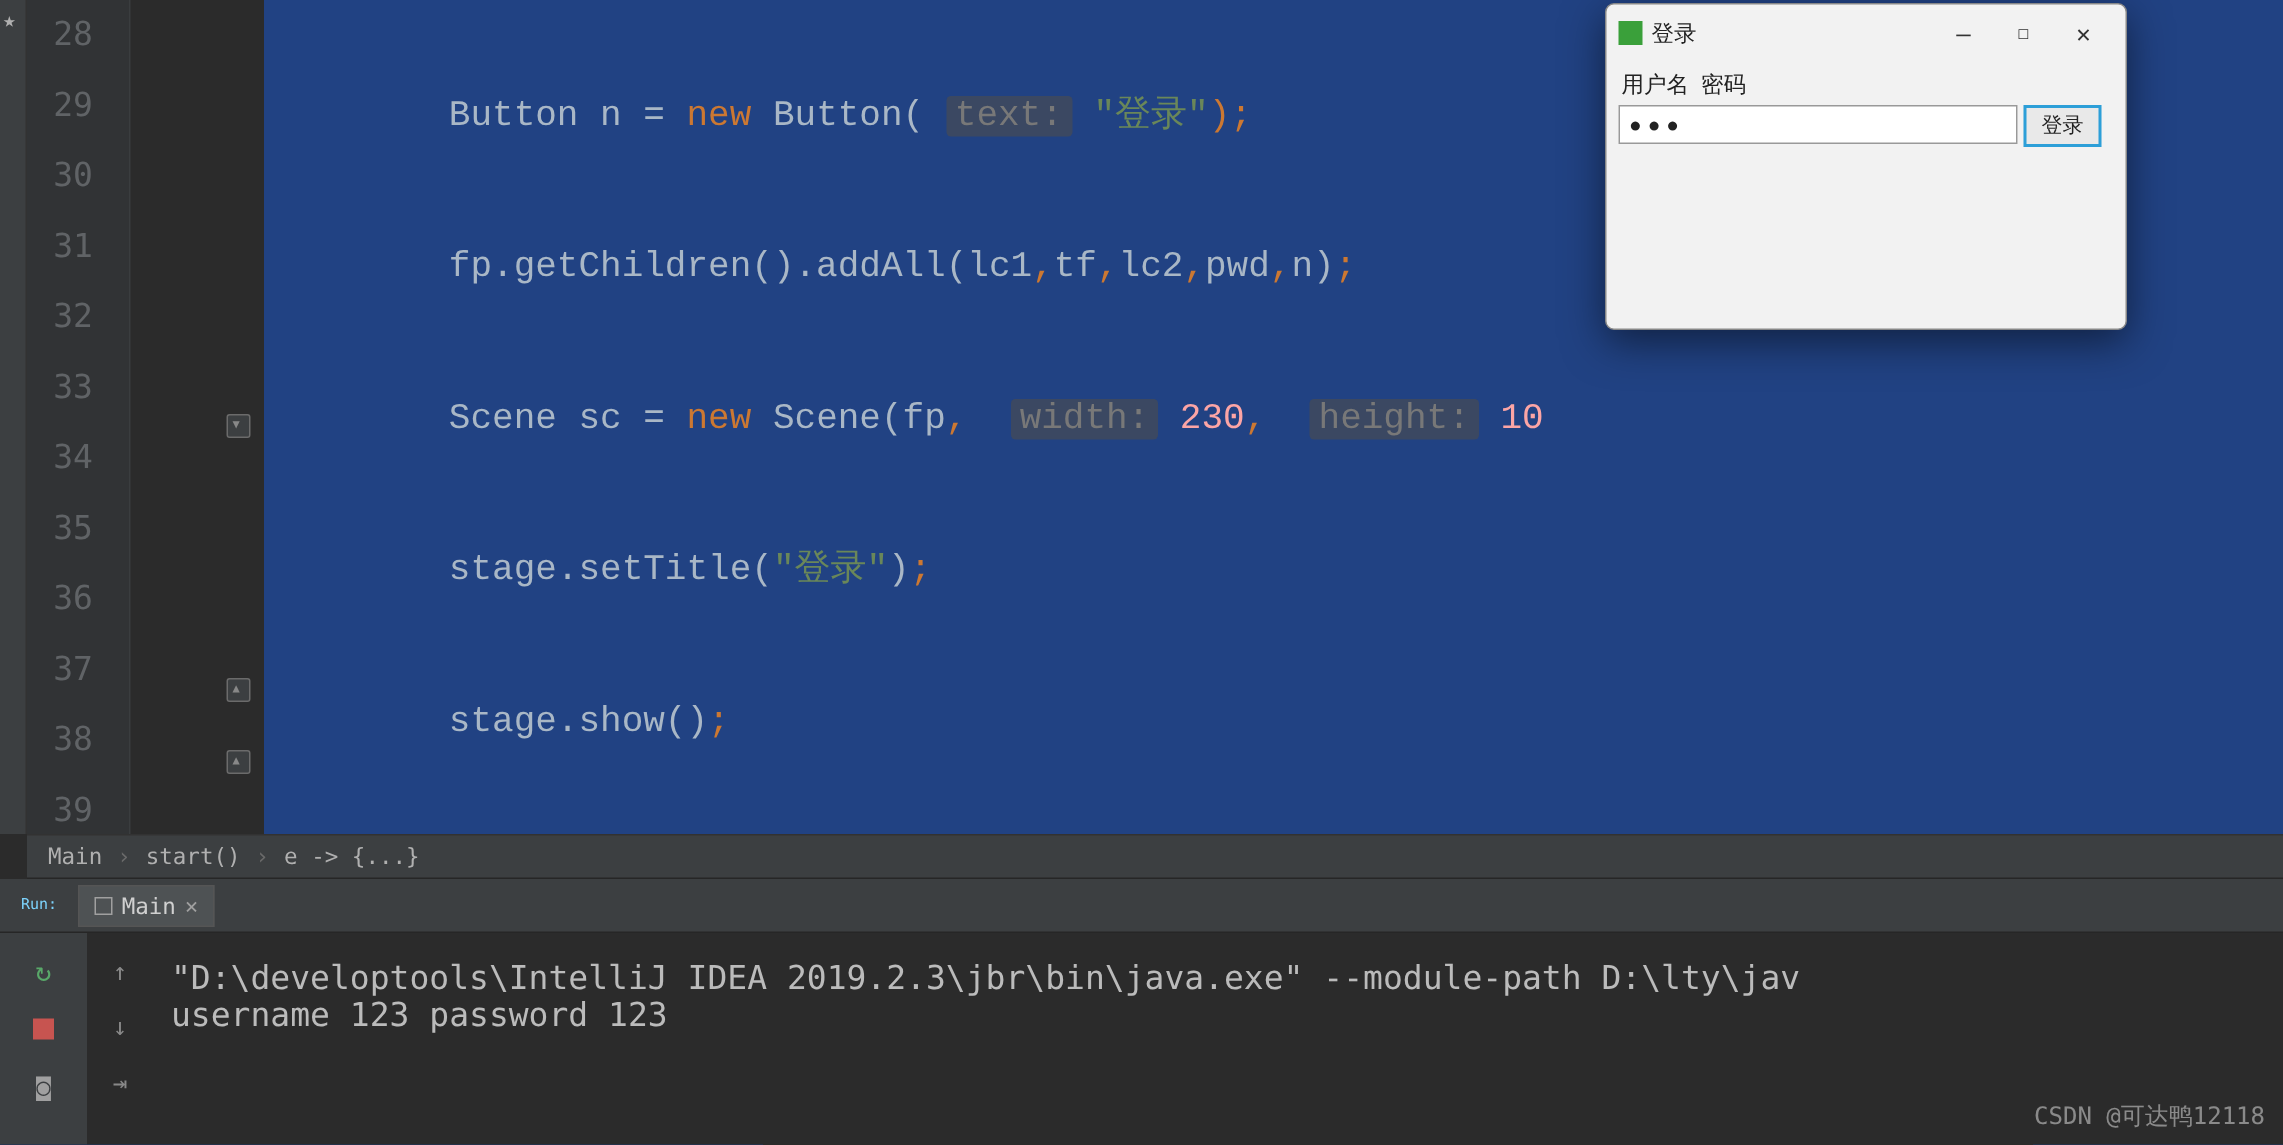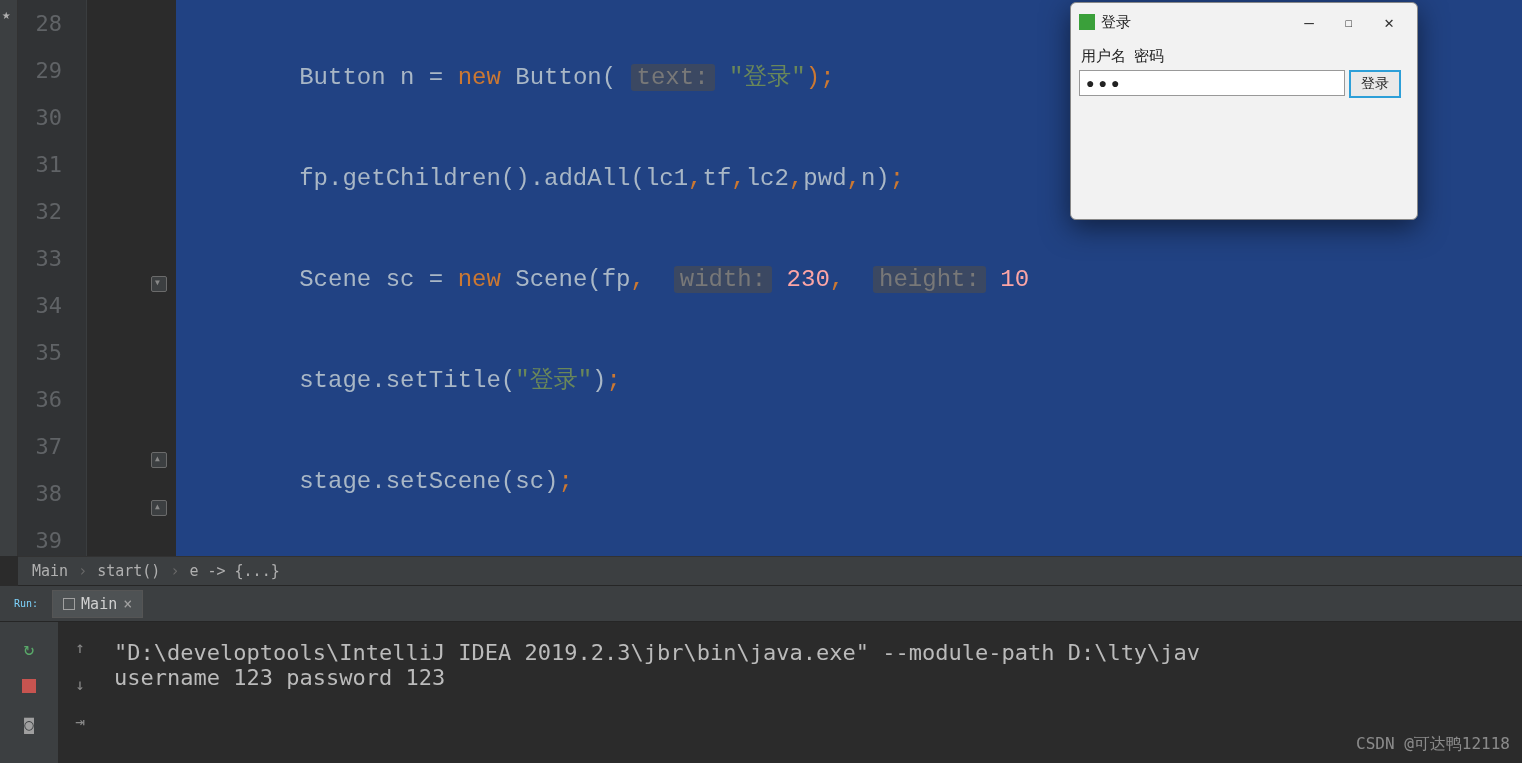--- a/index.html
+++ b/index.html
@@ -159,21 +159,20 @@
   <div class="fold-mark down" style="top:276px"></div>
   <div class="fold-mark up" style="top:452px"></div>
   <div class="fold-mark up" style="top:500px"></div>
 </div>
 
 <div class="editor">
   <div class="line">        <span class="ident">Button</span> <span class="ident">n</span> <span class="ident">=</span> <span class="kw">new</span> <span class="ident">Button</span><span class="paren">( </span><span class="hint">text:</span> <span class="str">"登录"</span><span class="punct">);</span></div>
   <div class="line">        <span class="ident">fp.getChildren().addAll(lc1</span><span class="punct">,</span><span class="ident">tf</span><span class="punct">,</span><span class="ident">lc2</span><span class="punct">,</span><span class="ident">pwd</span><span class="punct">,</span><span class="ident">n)</span><span class="punct">;</span></div>
   <div class="line">        <span class="ident">Scene</span> <span class="ident">sc</span> <span class="ident">=</span> <span class="kw">new</span> <span class="ident">Scene</span><span class="paren">(</span><span class="ident">fp</span><span class="punct">,</span>  <span class="hint">width:</span> <span class="num">230</span><span class="punct">,</span>  <span class="hint">height:</span> <span class="num">10</span></div>
   <div class="line">        <span class="ident">stage.setTitle(</span><span class="str">"登录"</span><span class="paren">)</span><span class="punct">;</span></div>
-  <div class="line">        <span class="ident">stage.setScene(sc)</span><span class="punct">;</span></div>
   <div class="line">        <span class="ident">stage.show()</span><span class="punct">;</span></div>
   <div class="line">        <span class="ident">n.setOnAction(e -&gt; {</span></div>
   <div class="line">                </div>
   
   
   
   
 </div>
 
 <div class="breadcrumbs">

